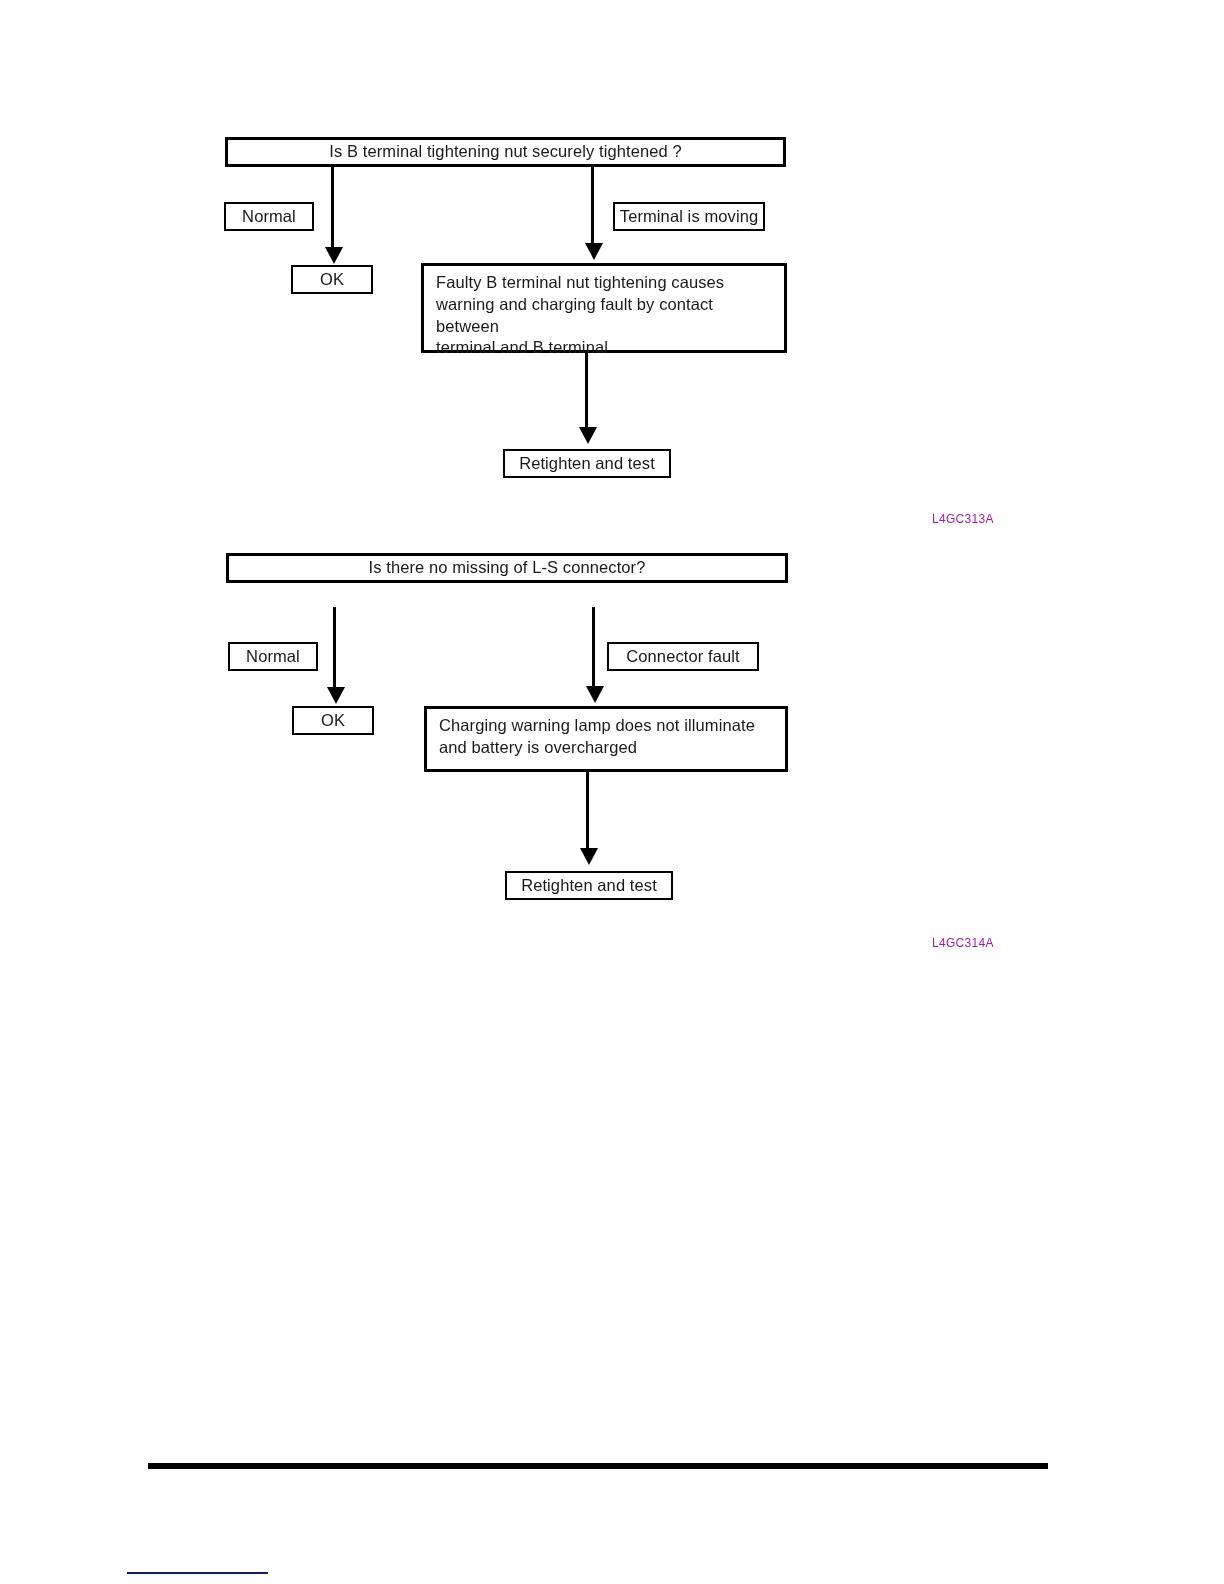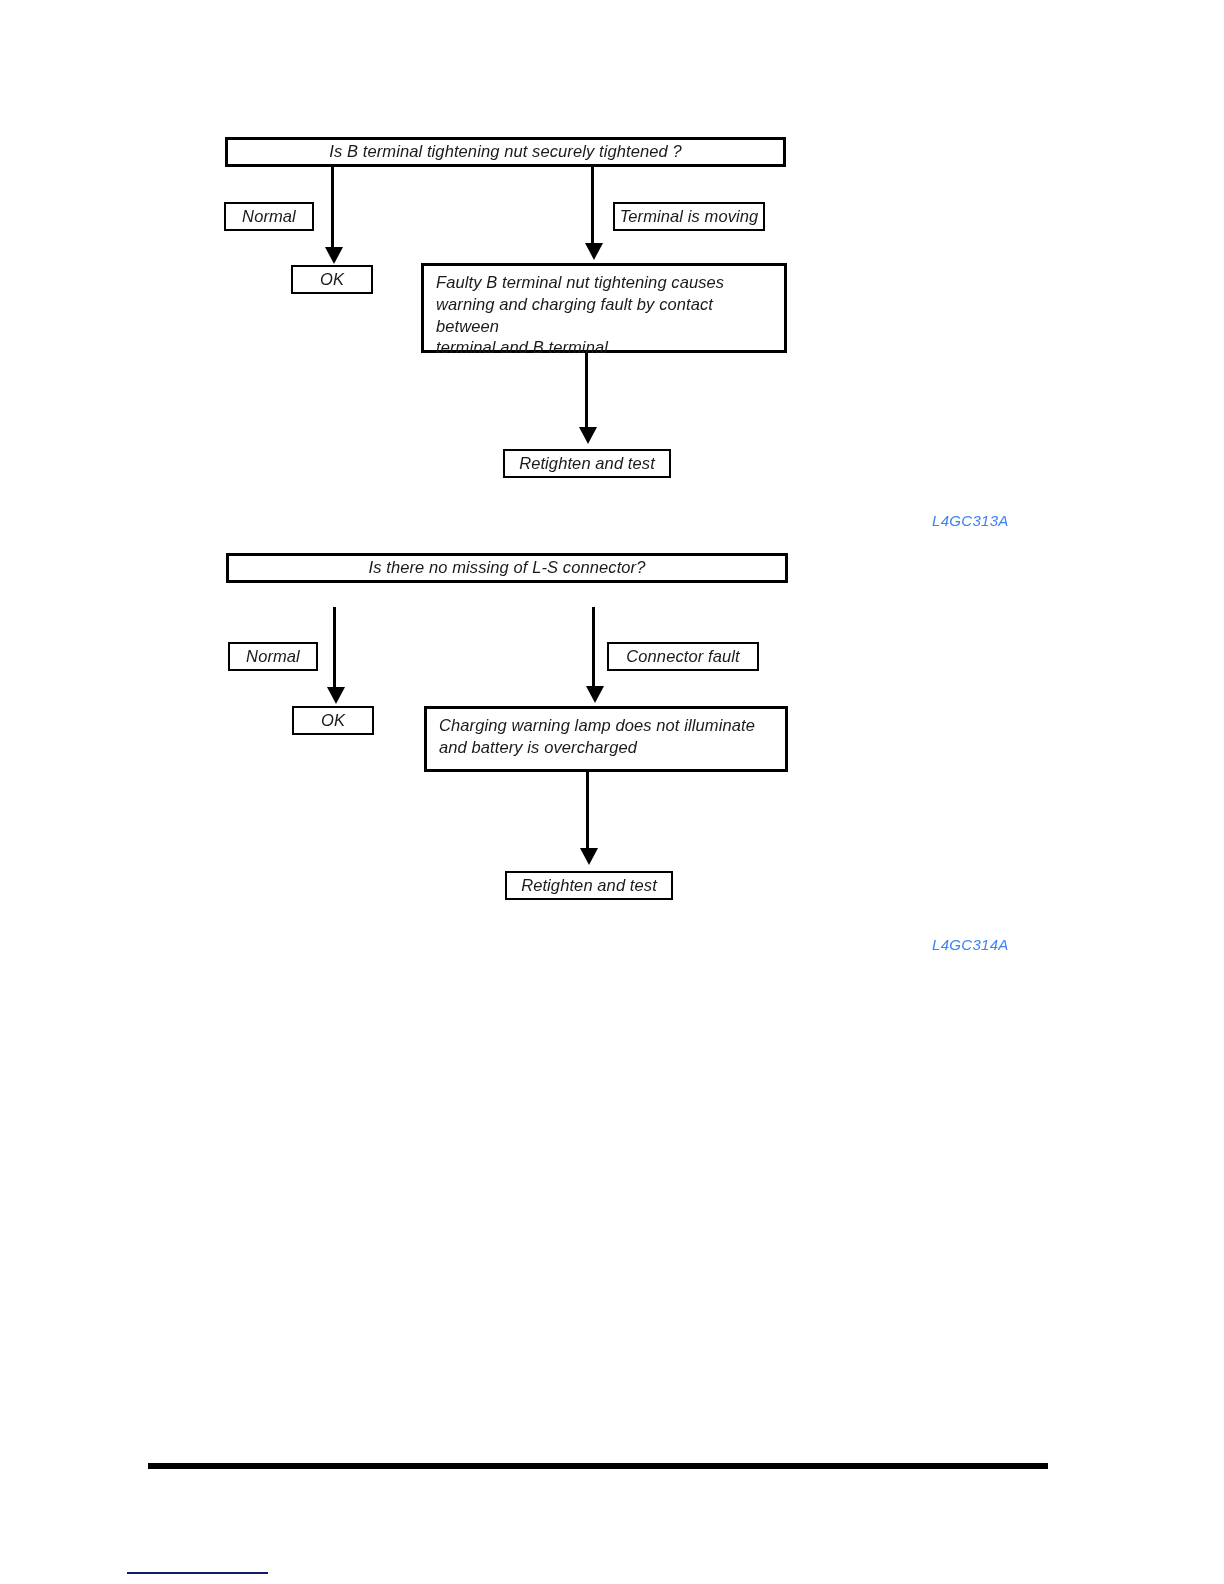--- a/index.html
+++ b/index.html
@@ -11,21 +11,20 @@
   body {
     font-family: "Liberation Sans", sans-serif;
     color: #000000;
   }
   #page {
     position: relative;
     width: 1048px;
     height: 1584px;
     background: #ffffff;
     overflow: hidden;
-    font-style: italic;
   }
 
   
   .node {
     position: absolute;
     box-sizing: border-box;
     background: #ffffff;
     border: 3px solid #000000;
     display: flex;
     align-items: center;
@@ -65,23 +64,23 @@
     width: 0;
     height: 0;
     border-left: 9px solid transparent;
     border-right: 9px solid transparent;
     border-top: 17px solid #000000;
   }
 
   
   .fig-id {
     position: absolute;
-    font-size: 15px;
+    font-size: 12px;
     letter-spacing: 0.3px;
-    color: #3b82f6;
+    color: #a21caf;
     font-family: "Liberation Sans", sans-serif;
     white-space: nowrap;
   }
 
   
   .page-rule {
     position: absolute;
     background: #000000;
   }
   .footer-rule {

